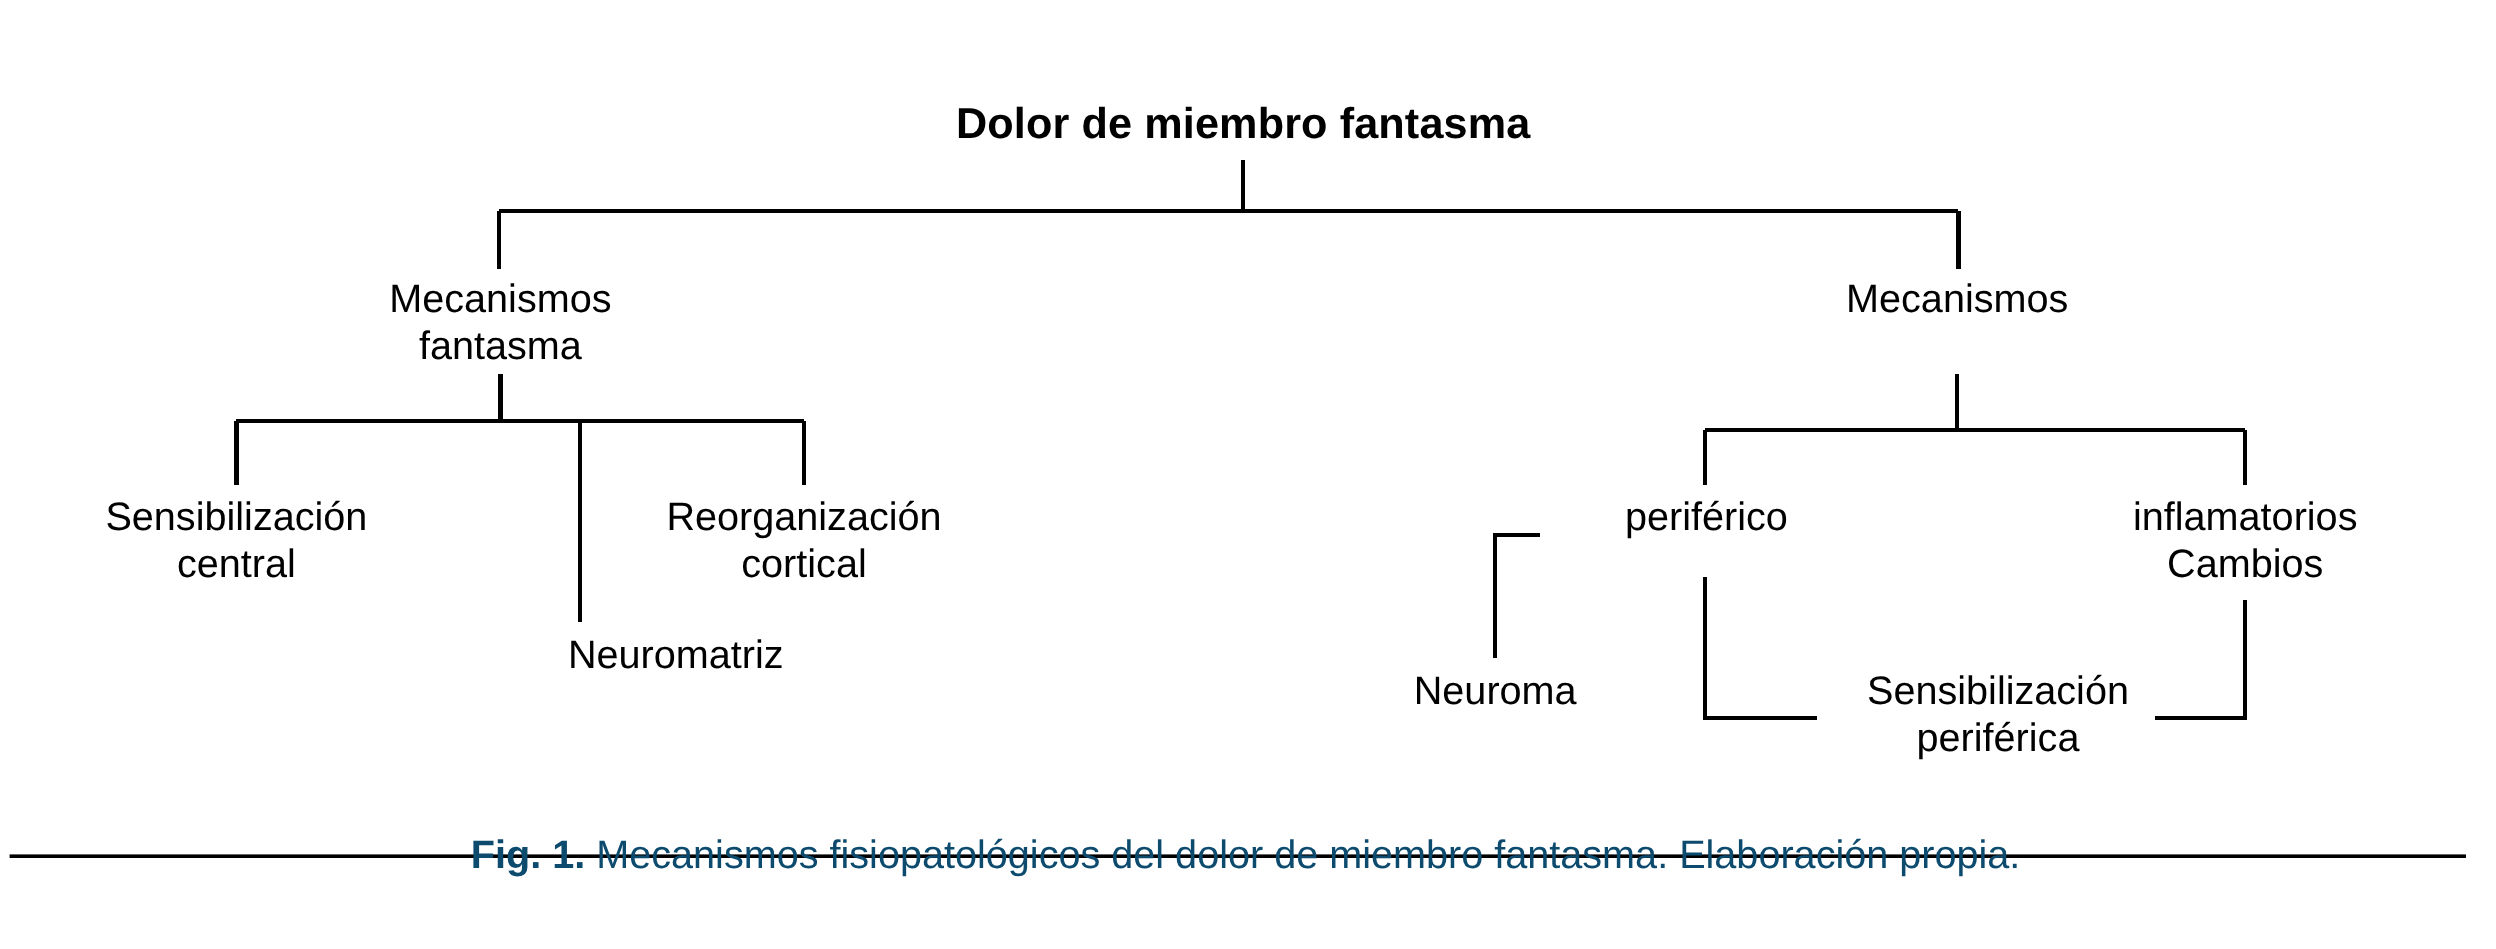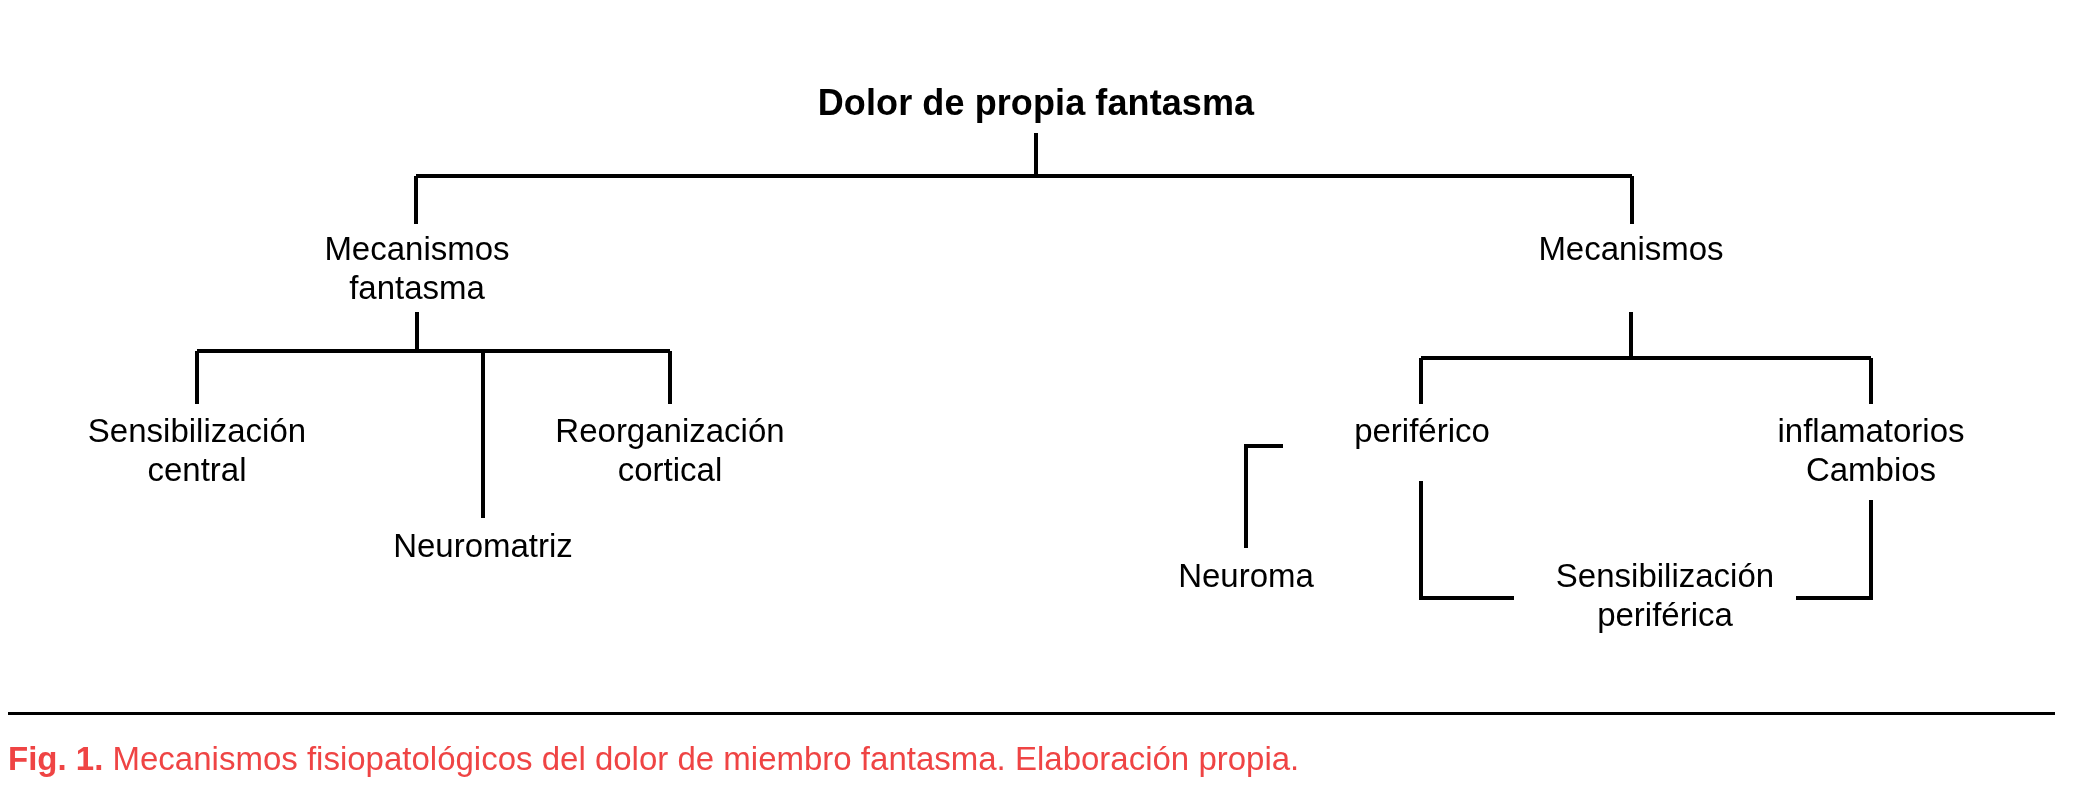--- a/index.html
+++ b/index.html
@@ -62,26 +62,27 @@
     position: absolute;
     left: 8px;
     top: 712px;
     width: 2047px;
     height: 0;
     border-top: 3px solid #000000;
   }
   #caption {
     position: absolute;
     left: 8px;
-    top: 739px;
+    top: 692px;
     width: 2060px;
     font-size: 33px;
     line-height: 1.2;
-    color: #ef4444;
+    color: #0c4a6e;
     white-space: nowrap;
+    text-align: center;
   }
   #caption .caption-prefix {
     font-weight: bold;
   }
 </style>
 </head>
 <body>
 
 <div id="page">
 
@@ -118,38 +119,38 @@
 
         <path d="M 1283 446 L 1246 446 L 1246 548"></path>
 
         <path d="M 1421 481 L 1421 598 L 1514 598"></path>
 
         <path d="M 1871 500 L 1871 598 L 1796 598"></path>
       </g>
     </svg>
 
     <div class="node node-title" style="left: 736px; top: 82px; width: 600px;">
-      <span class="node-line">Dolor de propia fantasma</span>
+      <span class="node-line">Dolor de miembro fantasma</span>
     </div>
 
     <div class="node node-level2" style="left: 247px; top: 230px; width: 340px;">
       <span class="node-line">Mecanismos</span>
       <span class="node-line">fantasma</span>
     </div>
 
     <div class="node node-level2" style="left: 1461px; top: 230px; width: 340px;">
       <span class="node-line">Mecanismos</span>
     </div>
 
     <div class="node node-level3" style="left: 27px; top: 412px; width: 340px;">
       <span class="node-line">Sensibilización</span>
       <span class="node-line">central</span>
     </div>
 
-    <div class="node node-level3" style="left: 313px; top: 527px; width: 340px;">
+    <div class="node node-level3" style="left: 313px; top: 527px; width: 340px; text-align: right;">
       <span class="node-line">Neuromatriz</span>
     </div>
 
     <div class="node node-level3" style="left: 500px; top: 412px; width: 340px;">
       <span class="node-line">Reorganización</span>
       <span class="node-line">cortical</span>
     </div>
 
     <div class="node node-level3" style="left: 1274px; top: 412px; width: 296px;">
       <span class="node-line">periférico</span>

